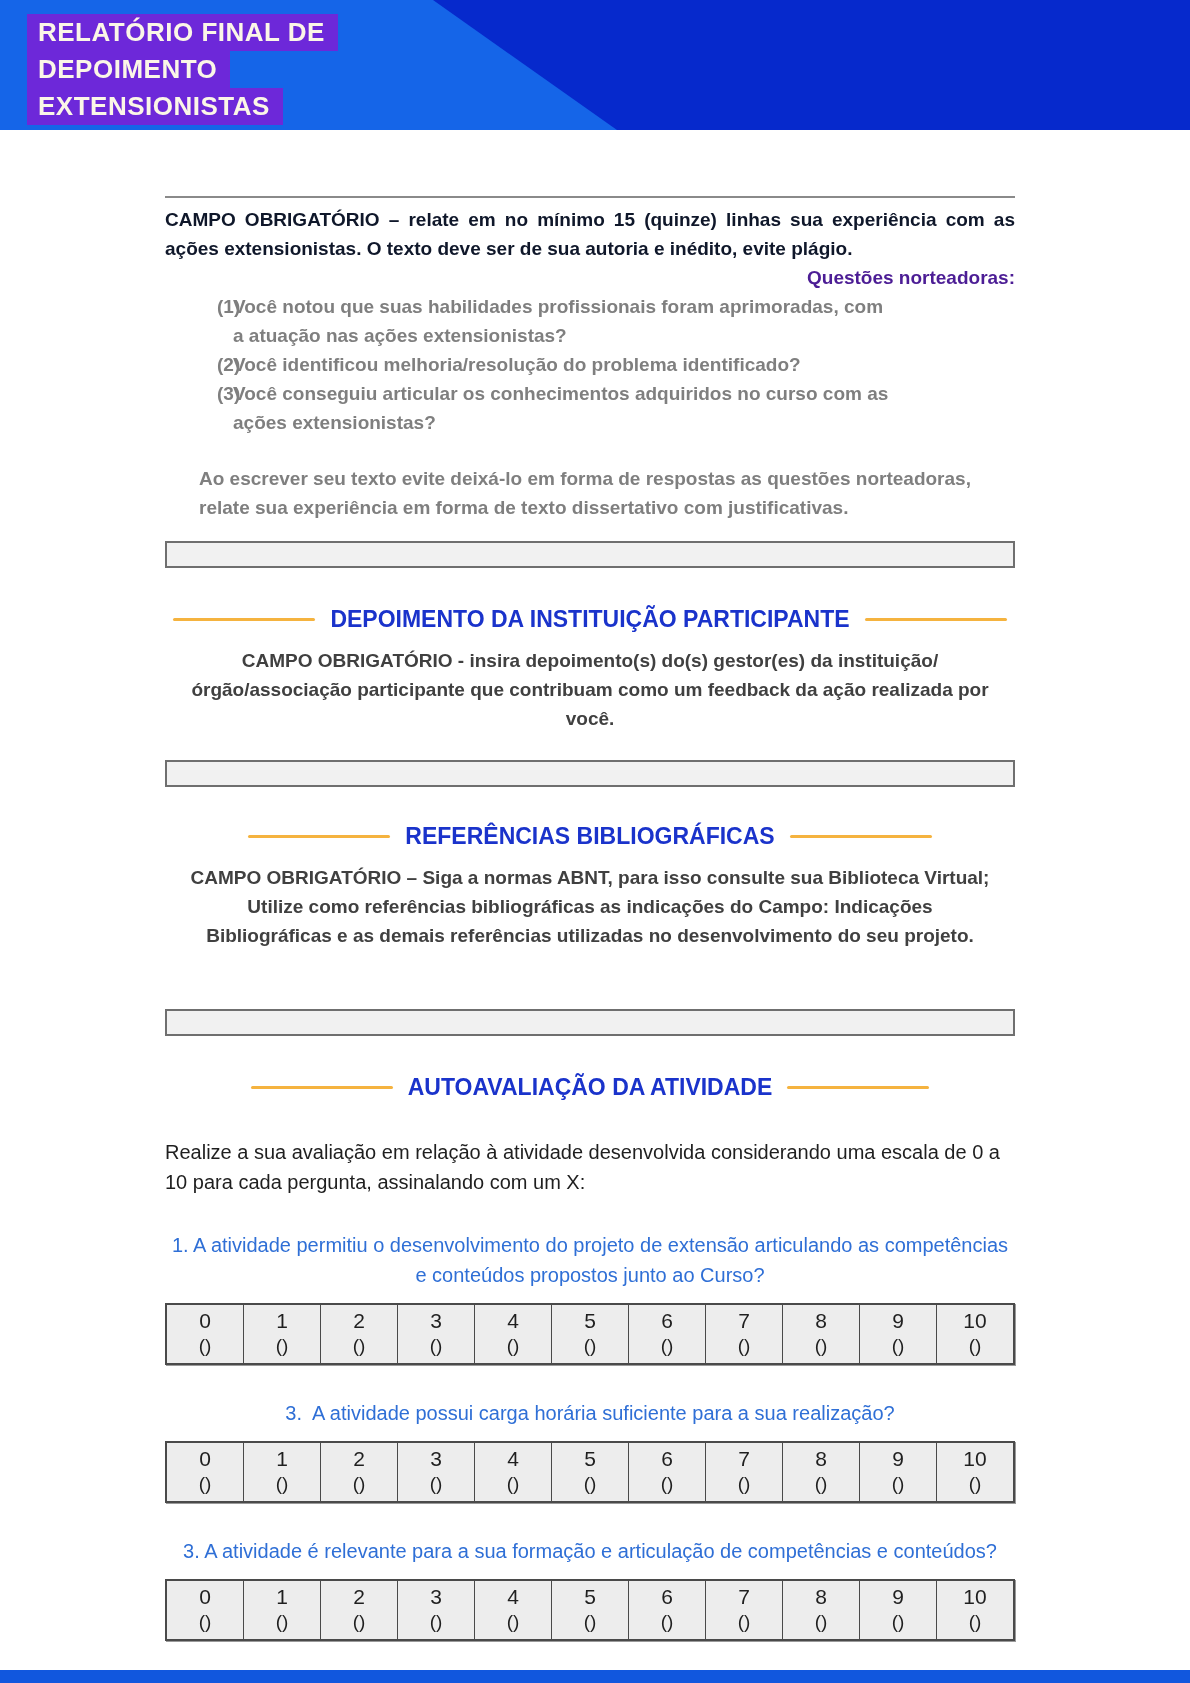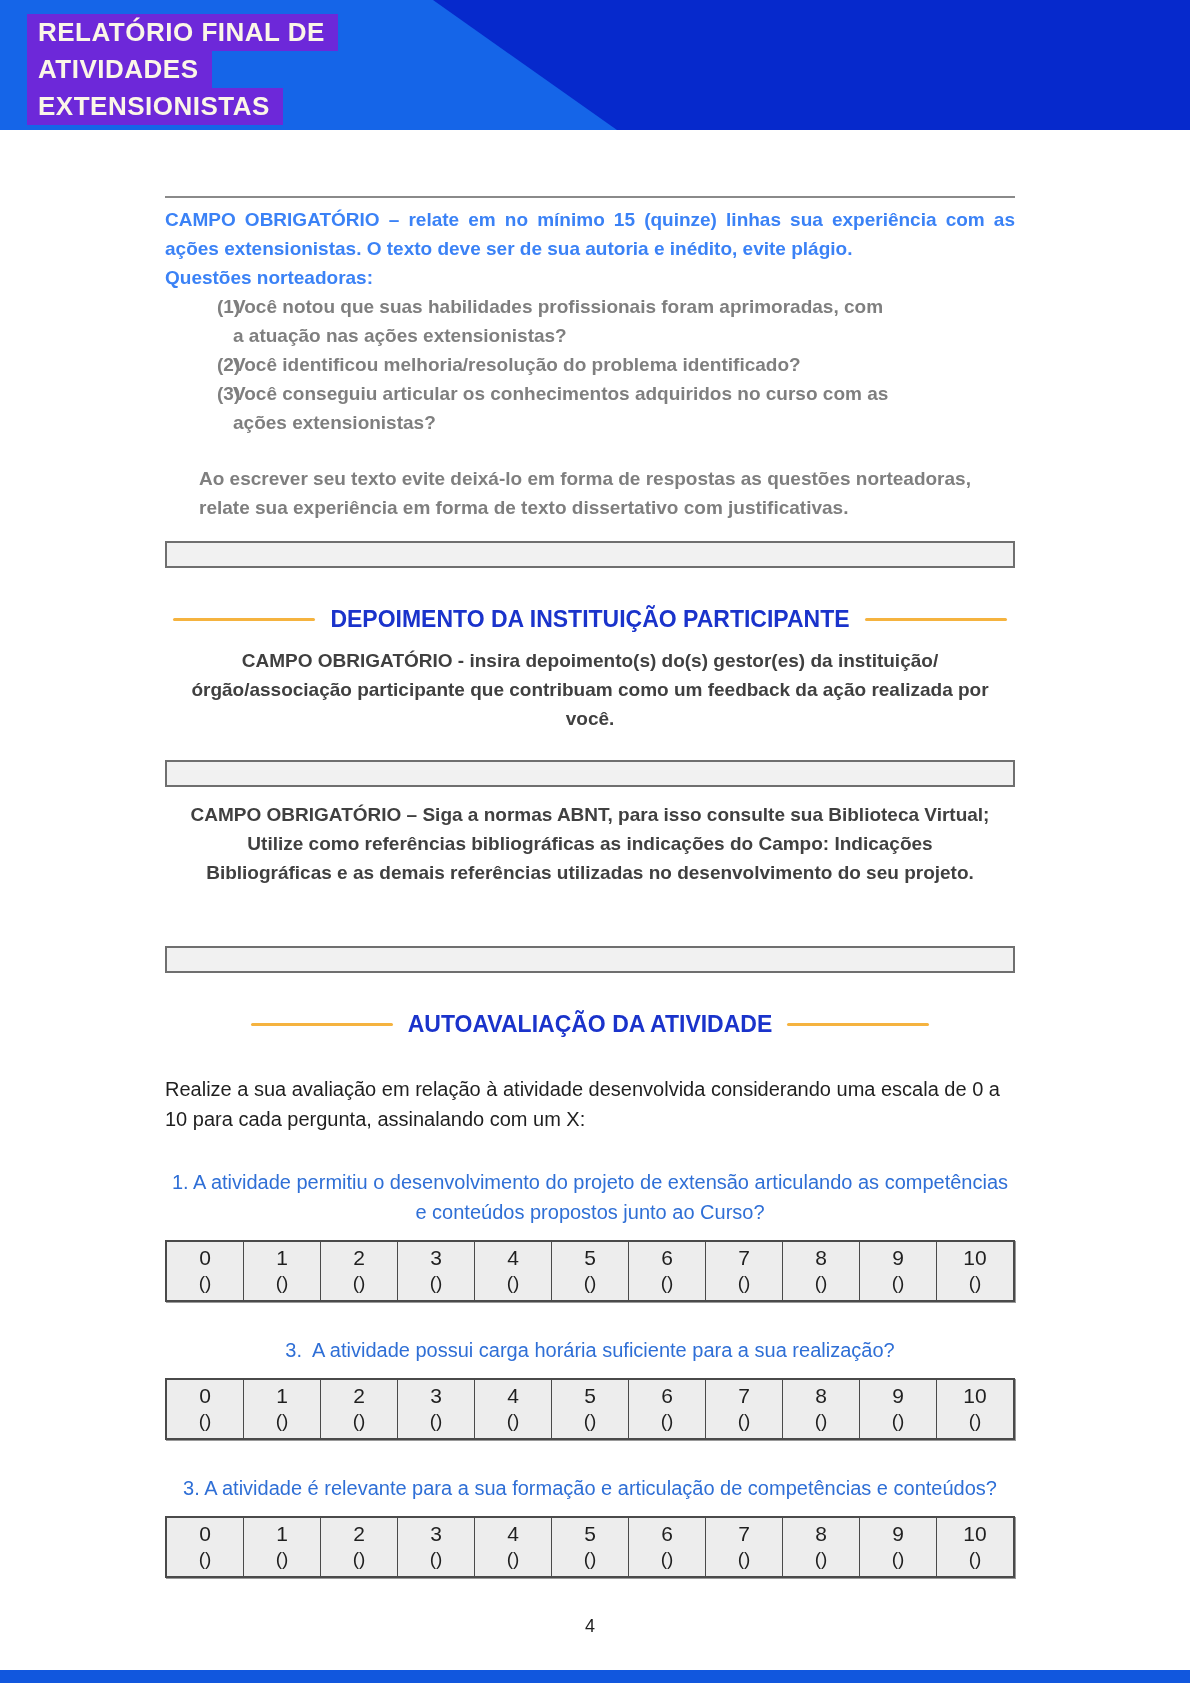--- a/index.html
+++ b/index.html
@@ -44,31 +44,32 @@
   }
 
   .top-rule {
     margin-top: 66px;
     height: 2px;
     background: #8a8a8a;
   }
 
   .gray-par {
     margin-top: 7px;
-    color: #3b82f6;
+    color: #0f172a;
     font-weight: bold;
     font-size: 19px;
     line-height: 29px;
     text-align: justify;
   }
   .guiding-label {
-    color: #3b82f6;
+    color: #4c1d95;
     font-weight: bold;
     font-size: 19px;
     line-height: 29px;
+    text-align: right;
   }
   .guiding-list { margin-top: 0; }
   .guiding-item {
     display: flex;
     color: #7F7F7F;
     font-weight: bold;
     font-size: 19px;
     line-height: 29px;
   }
   .guiding-num {
@@ -193,21 +194,21 @@
 
 <div class="page">
 
   <div class="banner">
     <svg width="1190" height="130" viewBox="0 0 1190 130">
       <rect x="0" y="0" width="1190" height="130" fill="#1565E8"></rect>
       <polygon points="433,0 1190,0 1190,130 617,130" fill="#0629CC"></polygon>
     </svg>
     <div class="title-block">
       <div class="title-line">RELATÓRIO FINAL DE</div>
-      <div class="title-line">ATIVIDADES</div>
+      <div class="title-line">DEPOIMENTO</div>
       <div class="title-line">EXTENSIONISTAS</div>
     </div>
   </div>
 
   <div class="content">
 
     <div class="top-rule"></div>
 
     <p class="gray-par">CAMPO OBRIGATÓRIO – relate em no mínimo 15 (quinze) linhas sua experiência com as ações extensionistas. O texto deve ser de sua autoria e inédito, evite plágio.</p>
     <p class="guiding-label">Questões norteadoras:</p>
@@ -234,20 +235,25 @@
     <div class="section-heading">
       <span class="accent-line"></span>
       <h2>DEPOIMENTO DA INSTITUIÇÃO PARTICIPANTE</h2>
       <span class="accent-line"></span>
     </div>
 
     <p class="center-par">CAMPO OBRIGATÓRIO - insira depoimento(s) do(s) gestor(es) da instituição/órgão/associação participante que contribuam como um feedback da ação realizada por você.</p>
 
     <div class="field-box" style="margin-top:27px"></div>
 
+    <div class="section-heading" style="margin-top:36px">
+      <span class="accent-line"></span>
+      <h2>REFERÊNCIAS BIBLIOGRÁFICAS</h2>
+      <span class="accent-line"></span>
+    </div>
 
     <p class="center-par">CAMPO OBRIGATÓRIO – Siga a normas ABNT, para isso consulte sua Biblioteca Virtual; Utilize como referências bibliográficas as indicações do Campo: Indicações Bibliográficas e as demais referências utilizadas no desenvolvimento do seu projeto.</p>
 
     <div class="spacer-lg"></div>
 
     <div class="field-box"></div>
 
     <div class="section-heading">
       <span class="accent-line"></span>
       <h2>AUTOAVALIAÇÃO DA ATIVIDADE</h2>

